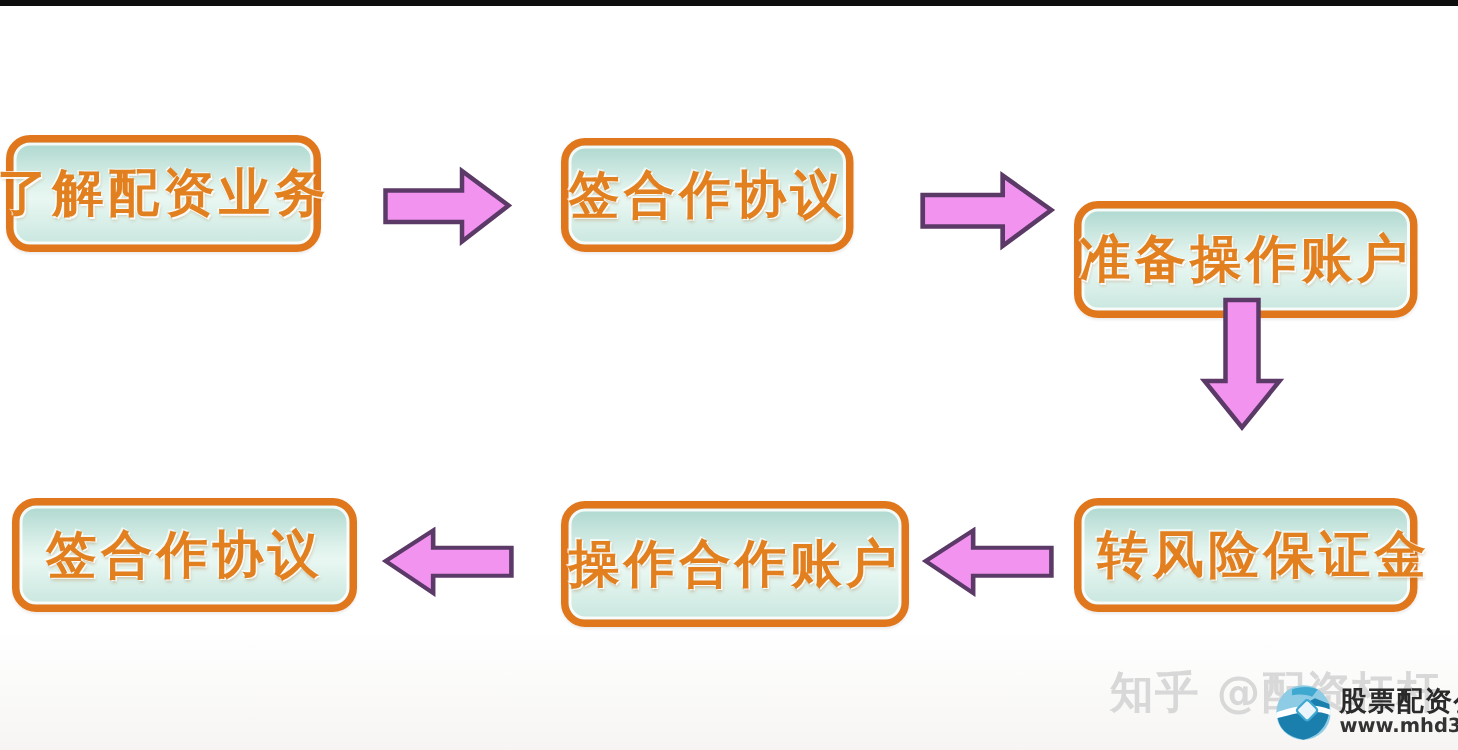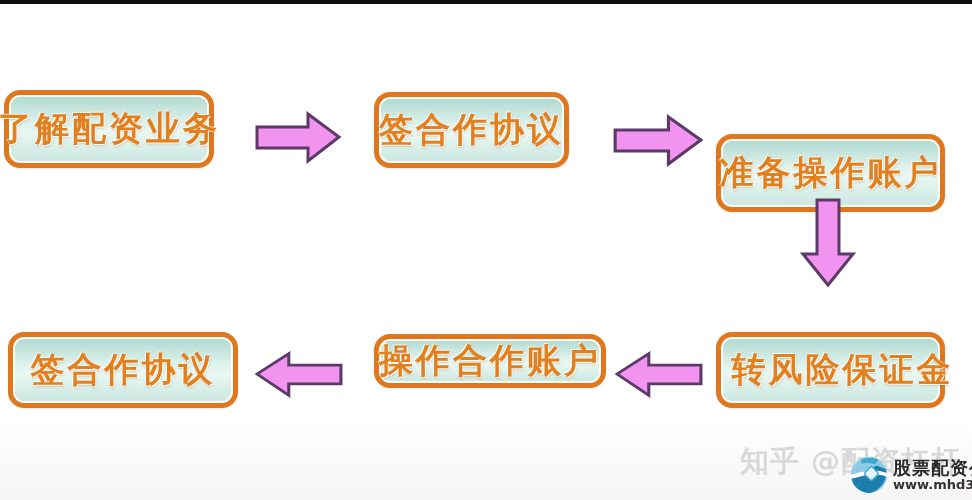--- a/index.html
+++ b/index.html
@@ -101,21 +101,21 @@
   <div class="flow-box" style="left:716px; top:332px; width:229px; height:76px;padding-left:24px;">
     <span class="label">转风险保证金</span>
   </div>
 
   <div class="arrow" style="left:614px; top:351px; width:90px; height:47px;">
     <svg viewBox="0 0 88 53" preserveAspectRatio="none">
       <polygon points="85,16 34,16 34,3 3,26 34,50 34,37 85,37" fill="#f193ef" stroke="#5c3a68" stroke-width="3" stroke-linejoin="miter"></polygon>
     </svg>
   </div>
 
-  <div class="flow-box" style="left:374px; top:334px; width:232px; height:54px;">
+  <div class="flow-box" style="left:374px; top:334px; width:232px; height:84px;">
     <span class="label">操作合作账户</span>
   </div>
 
   <div class="arrow" style="left:254px; top:351px; width:90px; height:47px;">
     <svg viewBox="0 0 88 53" preserveAspectRatio="none">
       <polygon points="85,16 34,16 34,3 3,26 34,50 34,37 85,37" fill="#f193ef" stroke="#5c3a68" stroke-width="3" stroke-linejoin="miter"></polygon>
     </svg>
   </div>
 
   <div class="flow-box" style="left:8px; top:332px; width:230px; height:76px;">

